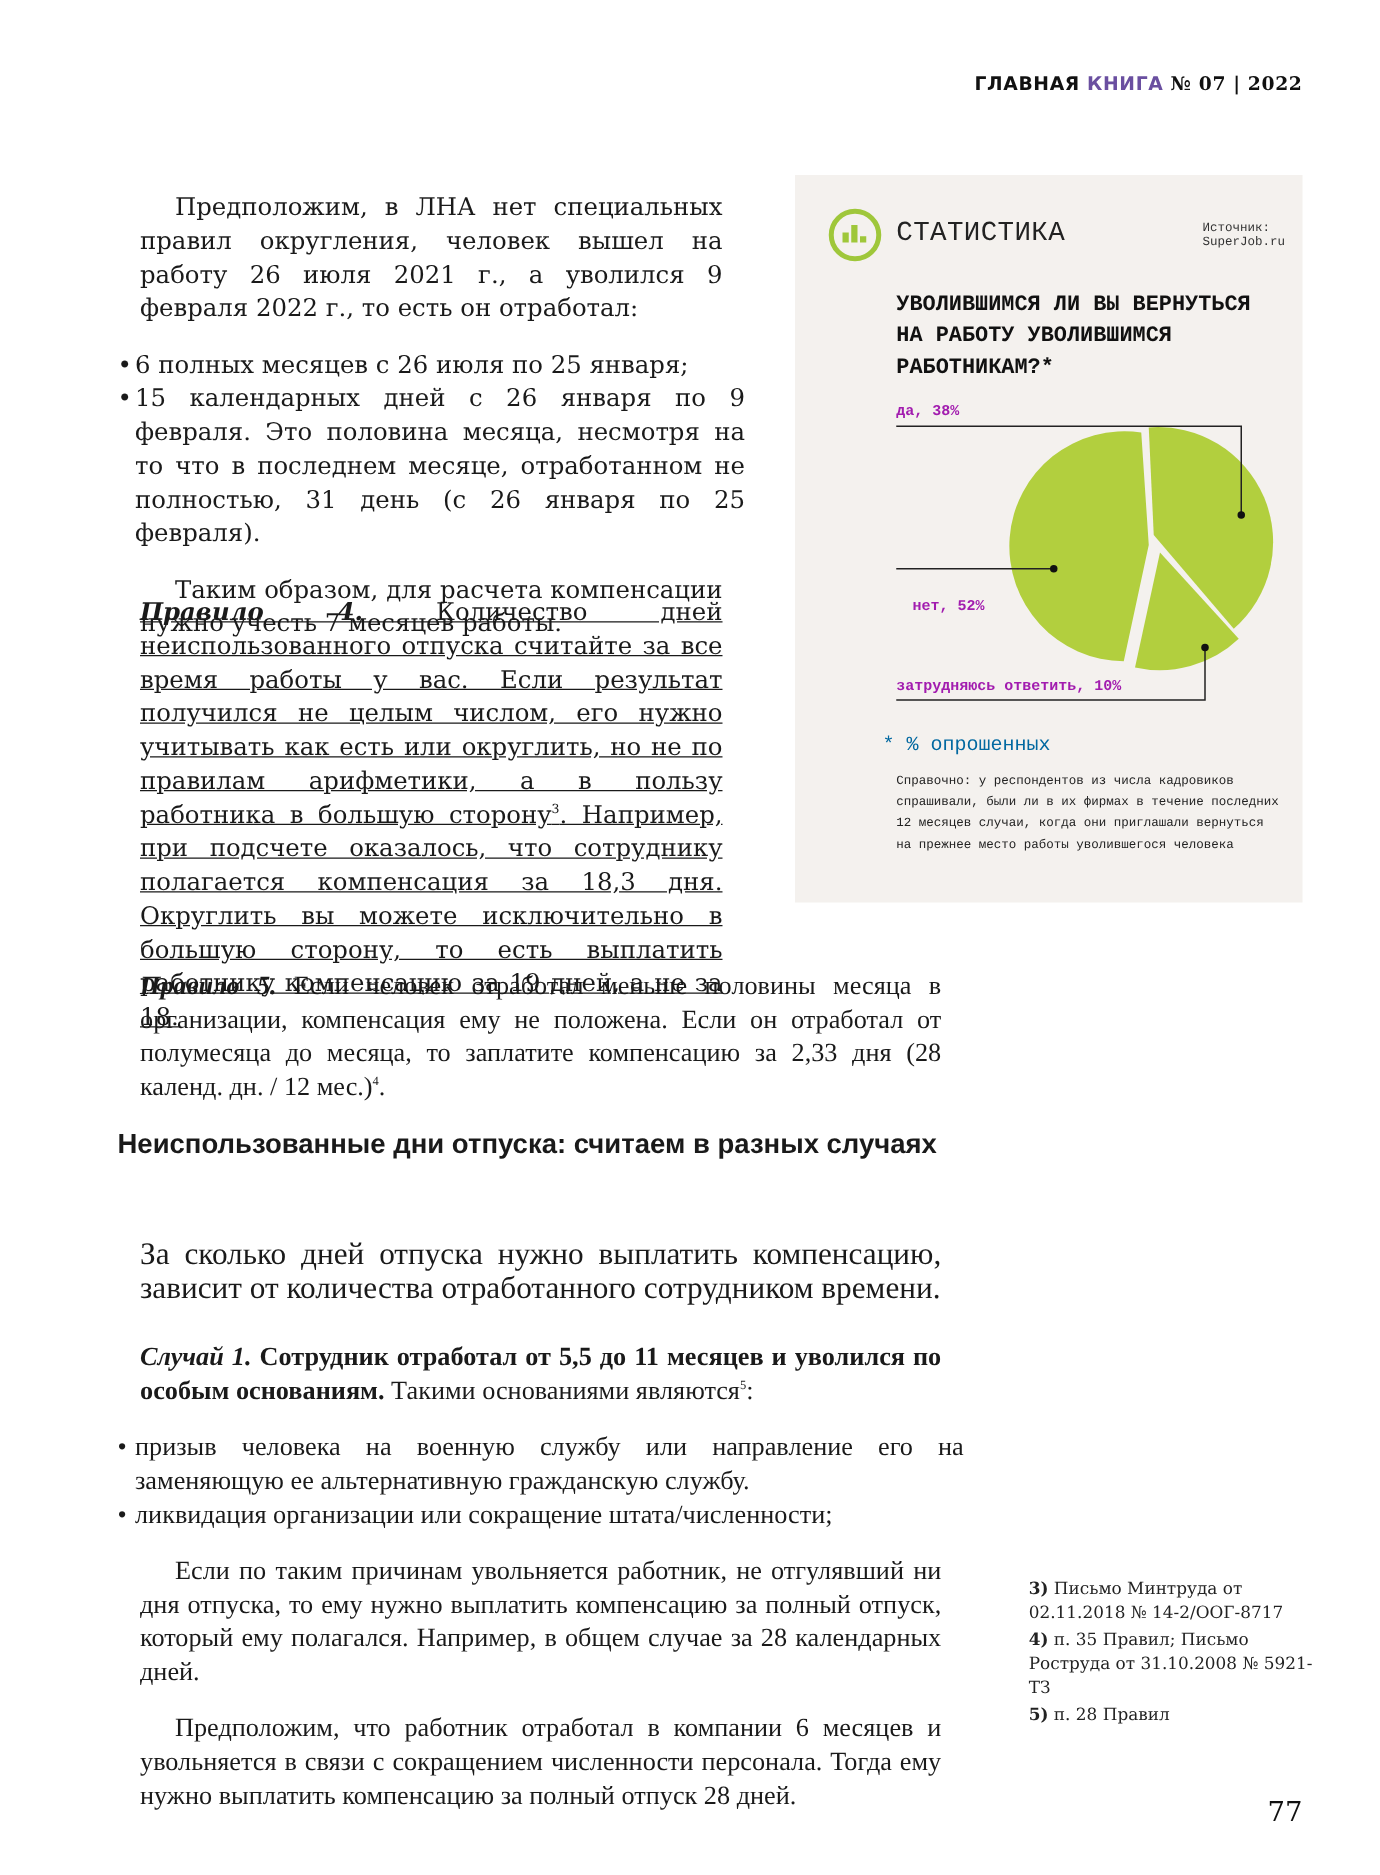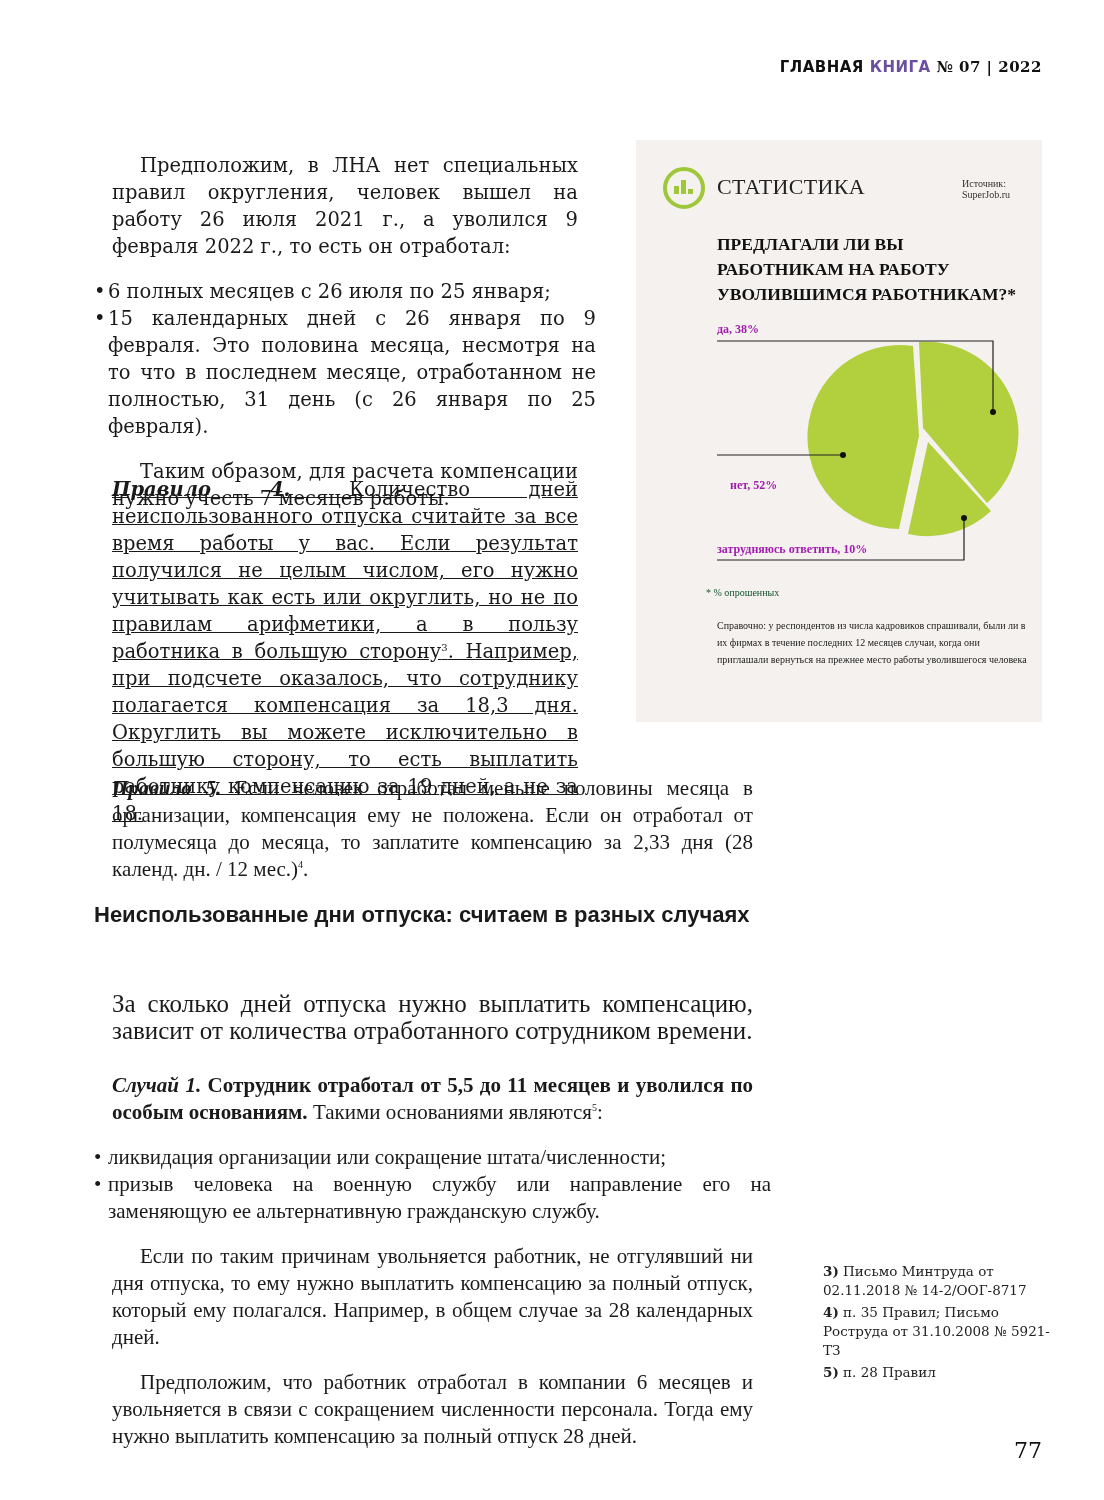--- a/index.html
+++ b/index.html
@@ -21,29 +21,29 @@
 
     #col-top { left: 94px; top: 134px; width: 502px; }
     #rule4 { left: 94px; top: 458px; width: 502px; text-decoration: underline; }
     #rule5 { left: 94px; top: 757px; width: 677px; font-family: "Liberation Serif", serif; font-size: 21px; line-height: 27px; }
     #section-head { left: 94px; top: 902px; width: 677px; font-family: Liberation Sans, sans-serif; font-weight: bold; font-size: 22px; line-height: 26px; }
     #intro { left: 94px; top: 972px; width: 677px; font-family: "Liberation Serif", serif; font-size: 25px; line-height: 27px; }
     #case1 { left: 94px; top: 1054px; width: 677px; font-family: "Liberation Serif", serif; font-size: 21px; line-height: 27px; }
     #case1 .bold { font-weight: bold; }
     #case1 .it { font-style: italic; font-weight: bold; }
 
-    .stat { position: absolute; left: 636px; top: 140px; width: 406px; height: 582px; background: #f4f1ee; font-family: Liberation Serif, serif; }
+    .stat { position: absolute; left: 636px; top: 140px; width: 406px; height: 582px; background: #f4f1ee; font-family: Liberation Mono, monospace; }
     .stat-icon { position: absolute; left: 27px; top: 27px; width: 34px; height: 34px; border: 4px solid #9fc73a; border-radius: 50%; }
     .stat-icon .bar { position: absolute; bottom: 11px; width: 5px; background: #9fc73a; }
     .stat-title { position: absolute; left: 81px; top: 34px; font-size: 22px; color: #222; letter-spacing: 0.3px; }
     .stat-src { position: absolute; left: 326px; top: 38px; font-size: 10px; line-height: 11px; color: #333; }
     .stat-q { position: absolute; left: 81px; top: 92px; width: 300px; font-size: 17.5px; line-height: 25px; font-weight: bold; color: #111; }
     .pie { position: absolute; left: 0; top: 0; }
     .lbl { position: absolute; font-size: 12px; font-weight: bold; color: #a21caf; }
-    .foot-ast { position: absolute; left: 70px; top: 447px; font-size: 10px; color: #14532d; }
+    .foot-ast { position: absolute; left: 70px; top: 447px; font-size: 16px; color: #0369a1; }
     .foot-note { position: absolute; left: 81px; top: 477px; width: 310px; font-size: 10px; line-height: 17px; color: #222; }
 
     .fnotes { position: absolute; left: 823px; top: 1262px; width: 230px; font-size: 13.5px; line-height: 19px; color: #222; }
     .fnotes .fn { margin-bottom: 3px; }
     .fnotes b { font-weight: bold; }
     .pagenum { position: absolute; right: 62px; top: 1438px; font-size: 22px; color: #111; }
   </style>
 </head>
 <body>
 
@@ -72,39 +72,39 @@
 
 <div class="col" id="section-head">Неиспользованные дни отпуска: считаем в разных случаях</div>
 
 <div class="col" id="intro">
   <p>За сколько дней отпуска нужно выплатить компенсацию, зависит от количества отработанного сотрудником времени.</p>
 </div>
 
 <div class="col" id="case1">
   <p><span class="it">Случай 1.</span><span class="bold"> Сотрудник отработал от 5,5 до 11 месяцев и уволился по особым основаниям.</span><span> Такими основаниями являются</span><sup>5</sup><span>:</span></p>
   <ul class="bullets">
+    <li>призыв человека на военную службу или направление его на заменяющую ее альтернативную гражданскую службу.</li>
     <li>ликвидация организации или сокращение штата/численности;</li>
-    <li>призыв человека на военную службу или направление его на заменяющую ее альтернативную гражданскую службу.</li>
   </ul>
   <p class="indent">Если по таким причинам увольняется работник, не отгулявший ни дня отпуска, то ему нужно выплатить компенсацию за полный отпуск, который ему полагался. Например, в общем случае за 28 календарных дней.</p>
   <p class="indent">Предположим, что работник отработал в компании 6 месяцев и увольняется в связи с сокращением численности персонала. Тогда ему нужно выплатить компенсацию за полный отпуск 28 дней.</p>
 </div>
 
 <div class="stat">
   <div class="stat-icon">
     <span class="bar" style="left:7px;height:8px;"></span>
     <span class="bar" style="left:14px;height:14px;"></span>
     <span class="bar" style="left:21px;height:5px;"></span>
   </div>
   <div class="stat-title">СТАТИСТИКА</div>
   <div class="stat-src">
     <div>Источник:</div>
     <div>SuperJob.ru</div>
   </div>
-  <div class="stat-q">ПРЕДЛАГАЛИ ЛИ ВЫ РАБОТНИКАМ НА РАБОТУ УВОЛИВШИМСЯ РАБОТНИКАМ?*</div>
+  <div class="stat-q">УВОЛИВШИМСЯ ЛИ ВЫ ВЕРНУТЬСЯ НА РАБОТУ УВОЛИВШИМСЯ РАБОТНИКАМ?*</div>
 
   <svg class="pie" width="406" height="440" viewBox="0 0 406 440">
 
     <path d="M 283 296 L 277 206 A 92 92 0 1 0 263 389 Z" fill="#b2cf3e"></path>
 
     <path d="M 287 288 L 283 202 A 92 92 0 0 1 351 363 Z" fill="#b2cf3e"></path>
 
     <path d="M 292 302 L 355 371 A 92 92 0 0 1 272 394 Z" fill="#b2cf3e"></path>
 
     <polyline points="81,201 357,201 357,272" fill="none" stroke="#222" stroke-width="1.2"></polyline>

